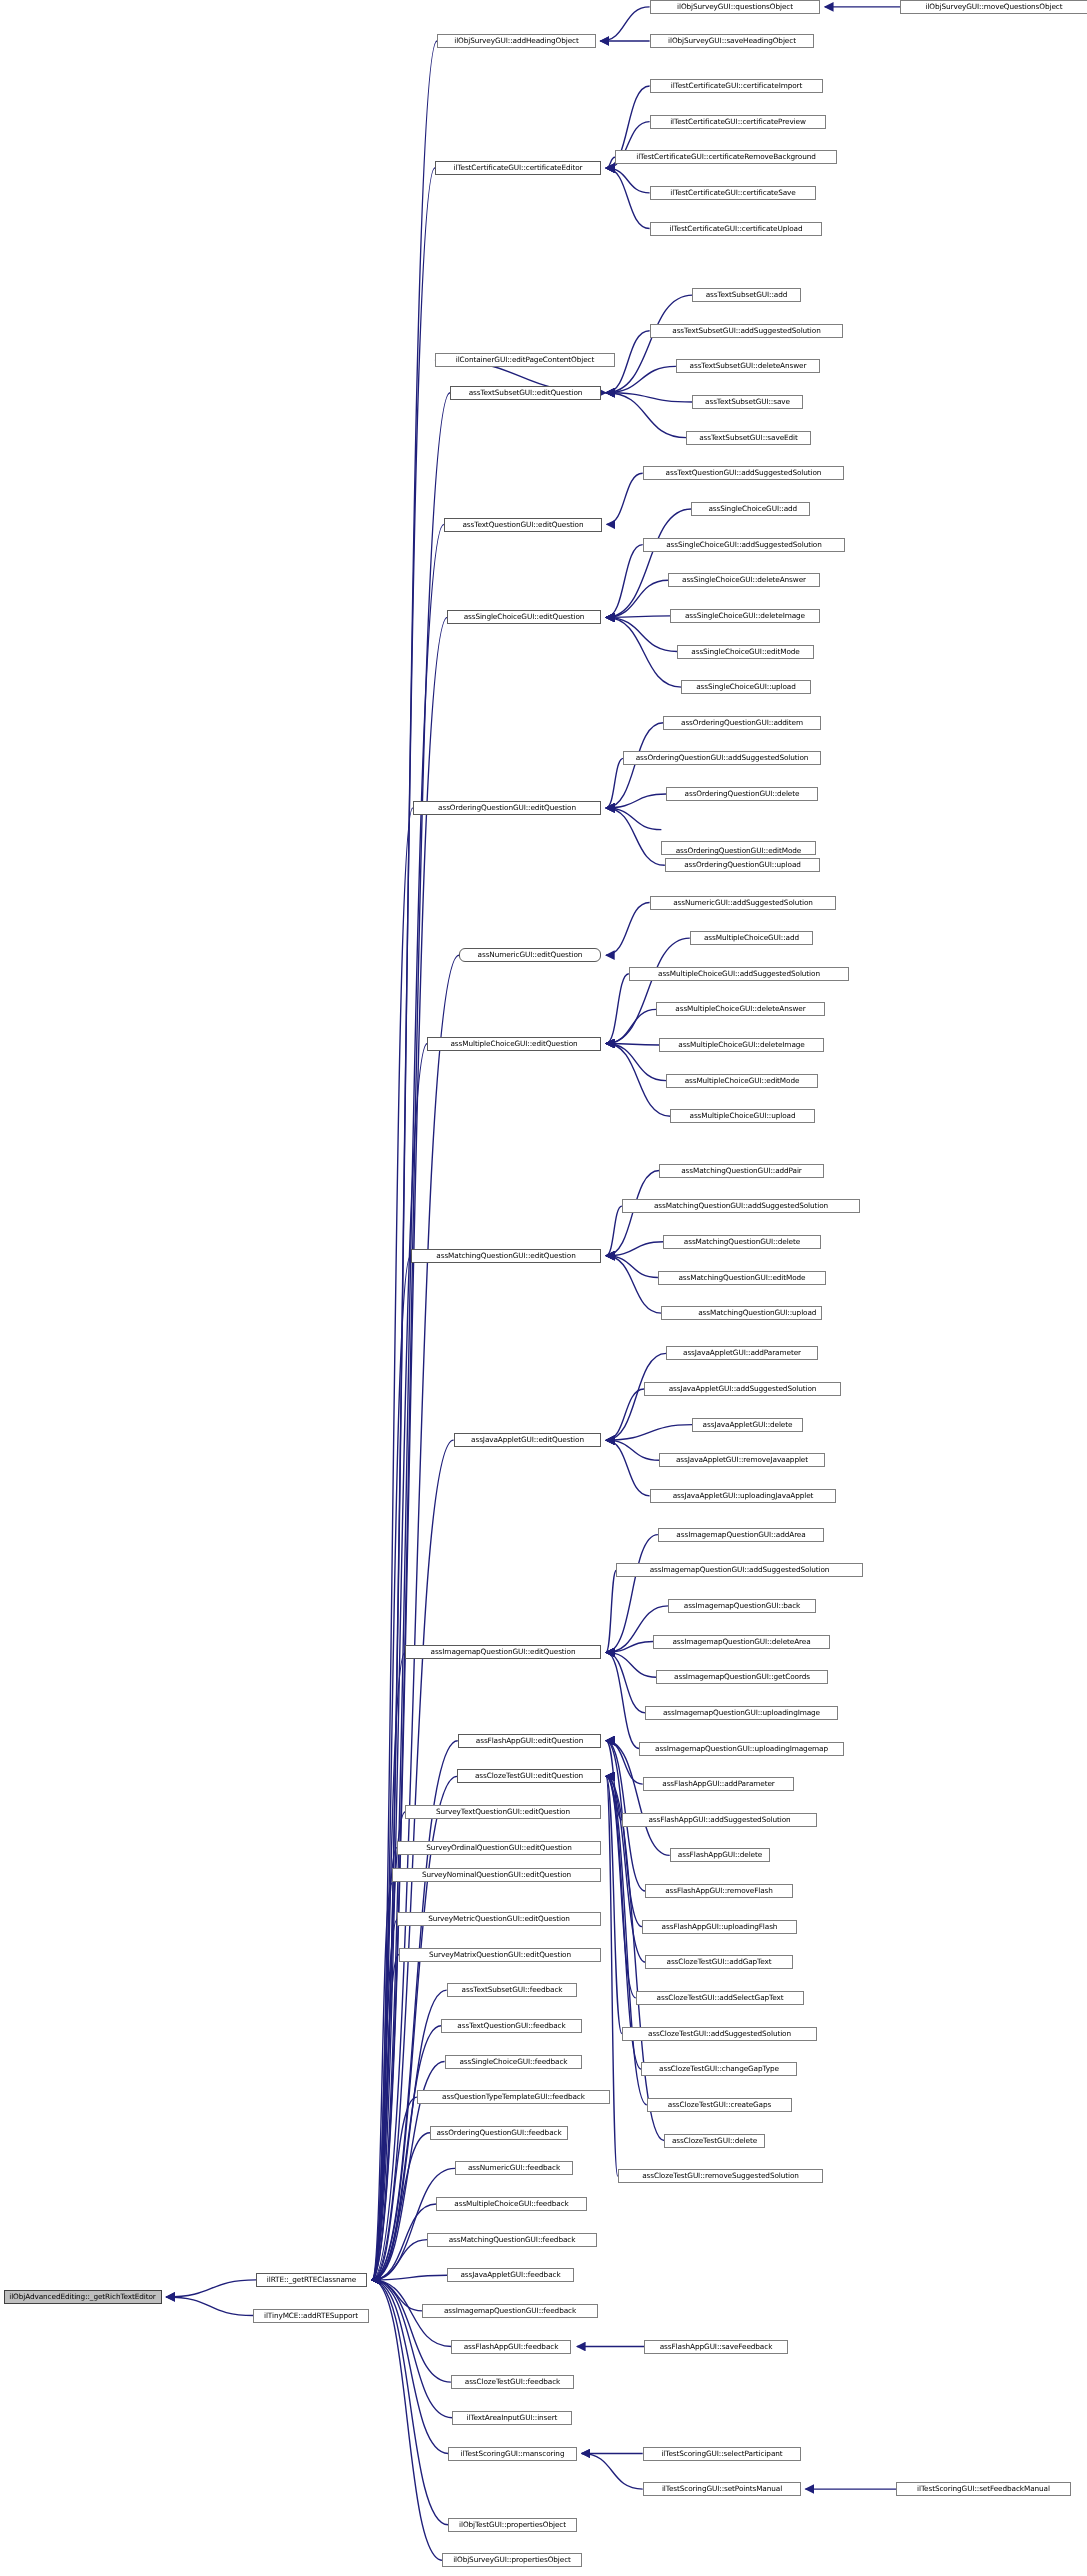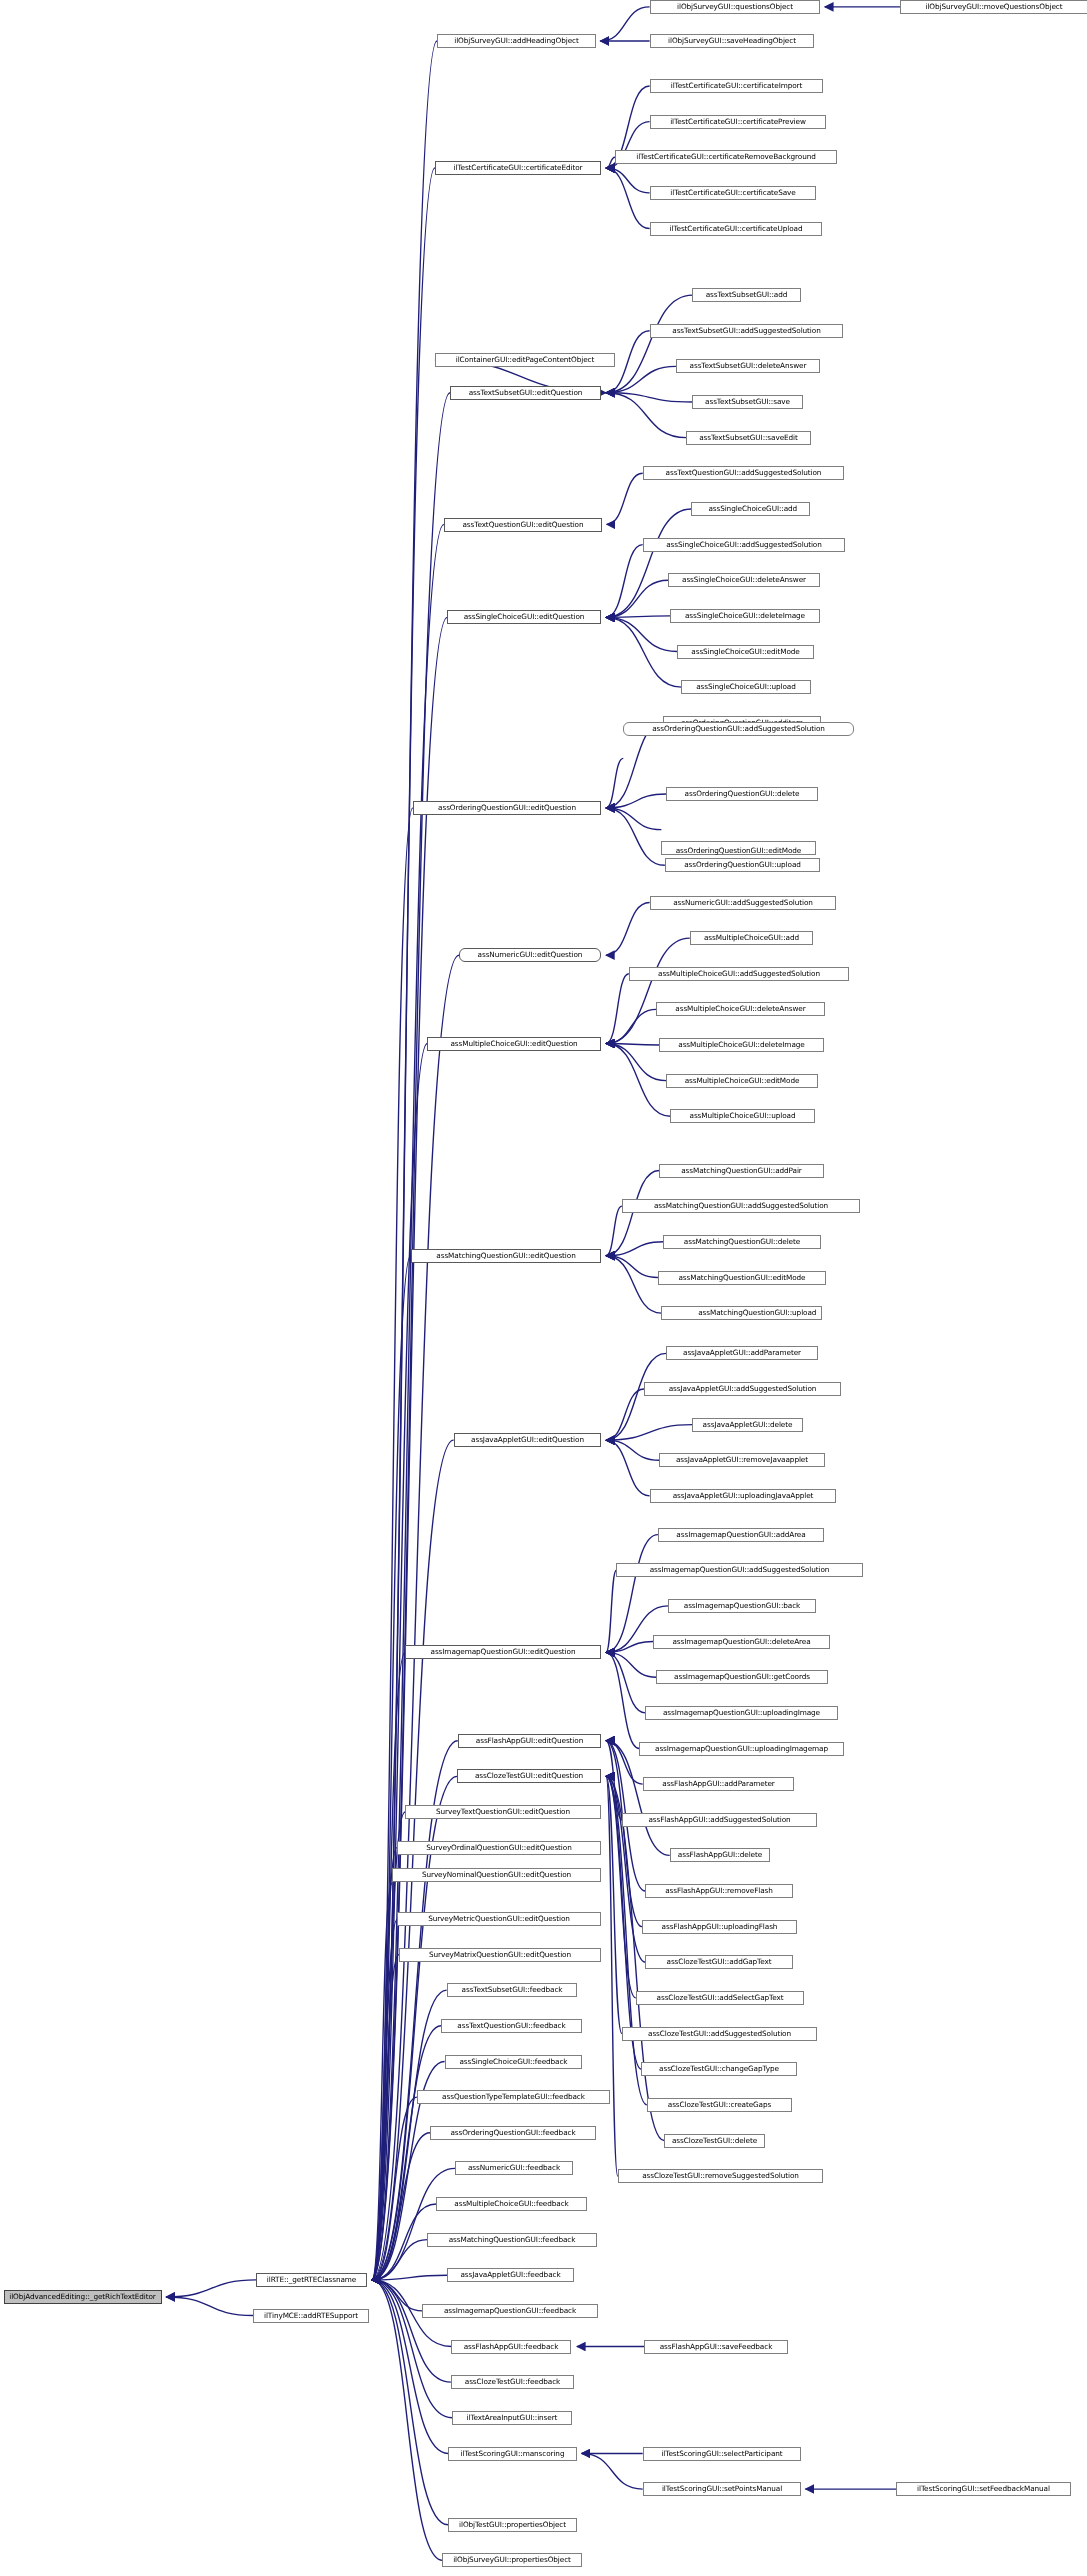--- a/index.html
+++ b/index.html
@@ -232,21 +232,21 @@
       </div>
       <div class="node" style="left: 677px; top: 645px; width: 137px;">
         <span>assSingleChoiceGUI::editMode</span>
       </div>
       <div class="node" style="left: 681px; top: 680px; width: 130px;">
         <span>assSingleChoiceGUI::upload</span>
       </div>
       <div class="node" style="left: 663px; top: 716px; width: 158px;">
         <span>assOrderingQuestionGUI::additem</span>
       </div>
-      <div class="node" style="left: 623px; top: 722px; width: 231px; border-radius: 6px;">
+      <div class="node" style="left: 623px; top: 751px; width: 198px;">
         <span>assOrderingQuestionGUI::addSuggestedSolution</span>
       </div>
       <div class="node" style="left: 666px; top: 787px; width: 152px;">
         <span>assOrderingQuestionGUI::delete</span>
       </div>
       <div class="node hub" style="left: 413px; top: 801px; width: 188px;">
         <span>assOrderingQuestionGUI::editQuestion</span>
       </div>
       <div class="node" style="left: 661px; top: 841px; width: 155px; align-items: flex-end;">
         <span>assOrderingQuestionGUI::editMode</span>
@@ -397,21 +397,21 @@
       </div>
       <div class="node" style="left: 641px; top: 2062px; width: 156px;">
         <span>assClozeTestGUI::changeGapType</span>
       </div>
       <div class="node" style="left: 417px; top: 2090px; width: 193px;">
         <span>assQuestionTypeTemplateGUI::feedback</span>
       </div>
       <div class="node" style="left: 647px; top: 2098px; width: 145px;">
         <span>assClozeTestGUI::createGaps</span>
       </div>
-      <div class="node" style="left: 430px; top: 2126px; width: 166px;">
+      <div class="node" style="left: 430px; top: 2126px; width: 138px;">
         <span>assOrderingQuestionGUI::feedback</span>
       </div>
       <div class="node" style="left: 664px; top: 2134px; width: 101px;">
         <span>assClozeTestGUI::delete</span>
       </div>
       <div class="node" style="left: 455px; top: 2161px; width: 118px;">
         <span>assNumericGUI::feedback</span>
       </div>
       <div class="node" style="left: 618px; top: 2169px; width: 205px;">
         <span>assClozeTestGUI::removeSuggestedSolution</span>

